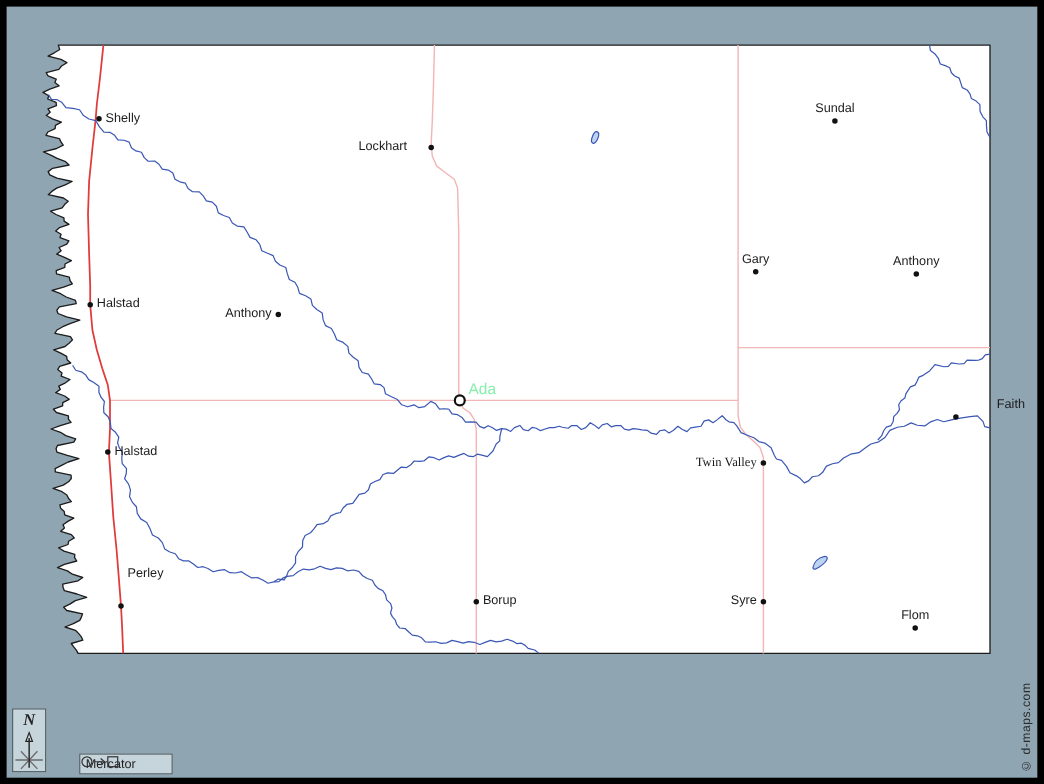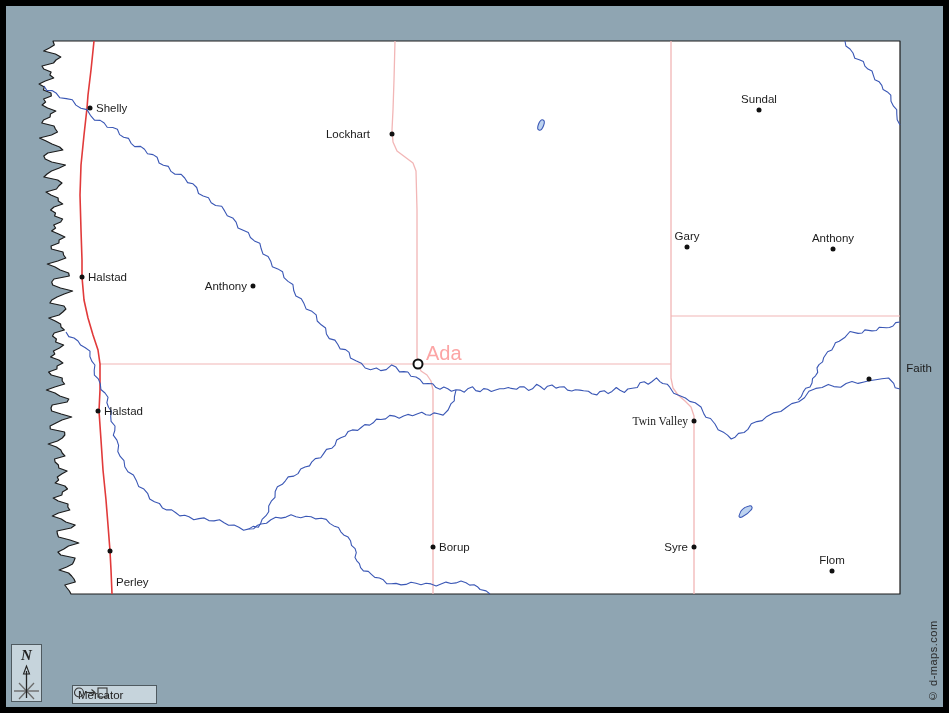--- a/index.html
+++ b/index.html
@@ -7,21 +7,21 @@
     --road-major:#e13a3a; --road-minor:#f2b6b6;
     --river:#3a57b5; --lake:#bdd3f0;
     --panel:#c6d4dc; --panel-border:#4f5a60; --label:#1c1c1c;
   }
   html,body{margin:0;padding:0;background:#000;}
   .frame{position:relative;width:949px;height:713px;background:#000;overflow:hidden;
          font-family:"Liberation Sans", sans-serif;}
   .frame svg{position:absolute;left:0;top:0;}
   .overlay{position:absolute;left:0;top:0;width:854px;height:713px;pointer-events:none;}
   .town-label{position:absolute;font-size:11.5px;color:var(--label);white-space:nowrap;line-height:13px;}
-  .seat-label{font-size:20px;color:#fca5a5;}
+  .seat-label{font-size:14px;color:#86efac;}
   .dot{position:absolute;width:5px;height:5px;background:#111;border-radius:50%;
        transform:translate(-50%,-50%);}
   .seat-dot{position:absolute;width:7px;height:7px;background:#fff;border:2.4px solid #111;
        border-radius:50%;transform:translate(-50%,-50%);}
   .panel{position:absolute;background:var(--panel);border:1px solid var(--panel-border);box-sizing:border-box;}
   .compass-box{left:11px;top:644px;width:31px;height:58px;}
   .compass-n{position:absolute;left:0;top:2px;width:100%;text-align:center;
              font-family:"Liberation Serif", serif;font-style:italic;font-weight:bold;
              font-size:15px;color:#222;}
   .mercator-box{left:72px;top:685px;width:85px;height:19px;display:flex;align-items:center;
@@ -85,21 +85,21 @@
       <span class="town-label" style="left: 247px; top: 286px; transform: translate(-100%, -50%);">Anthony</span>
       <span class="seat-dot" style="left: 418px; top: 364px;"></span>
       <span class="town-label seat-label" style="left: 426px; top: 360px; transform: translate(0px, -100%);">Ada</span>
       <span class="dot" style="left: 869px; top: 379px;"></span>
       <span class="town-label" style="left: 919px; top: 375px; transform: translate(-50%, -100%);">Faith</span>
       <span class="dot" style="left: 694px; top: 421px;"></span>
       <span class="town-label" style="left: 688px; top: 421px; transform: translate(-100%, -50%); font-family: Liberation Serif, serif;">Twin Valley</span>
       <span class="dot" style="left: 98px; top: 411px;"></span>
       <span class="town-label" style="left: 104px; top: 411px; transform: translate(0px, -50%);">Halstad</span>
       <span class="dot" style="left: 110px; top: 551px;"></span>
-      <span class="town-label" style="left: 116px; top: 582px; transform: translate(0px, -50%);">Perley</span>
+      <span class="town-label" style="left: 116px; top: 522px; transform: translate(0px, -50%);">Perley</span>
       <span class="dot" style="left: 433px; top: 547px;"></span>
       <span class="town-label" style="left: 439px; top: 547px; transform: translate(0px, -50%);">Borup</span>
       <span class="dot" style="left: 694px; top: 547px;"></span>
       <span class="town-label" style="left: 688px; top: 547px; transform: translate(-100%, -50%);">Syre</span>
       <span class="dot" style="left: 832px; top: 571px;"></span>
       <span class="town-label" style="left: 832px; top: 567px; transform: translate(-50%, -100%);">Flom</span>
     </div>
 
   <div class="panel compass-box">
     <div class="compass-n">N</div>

